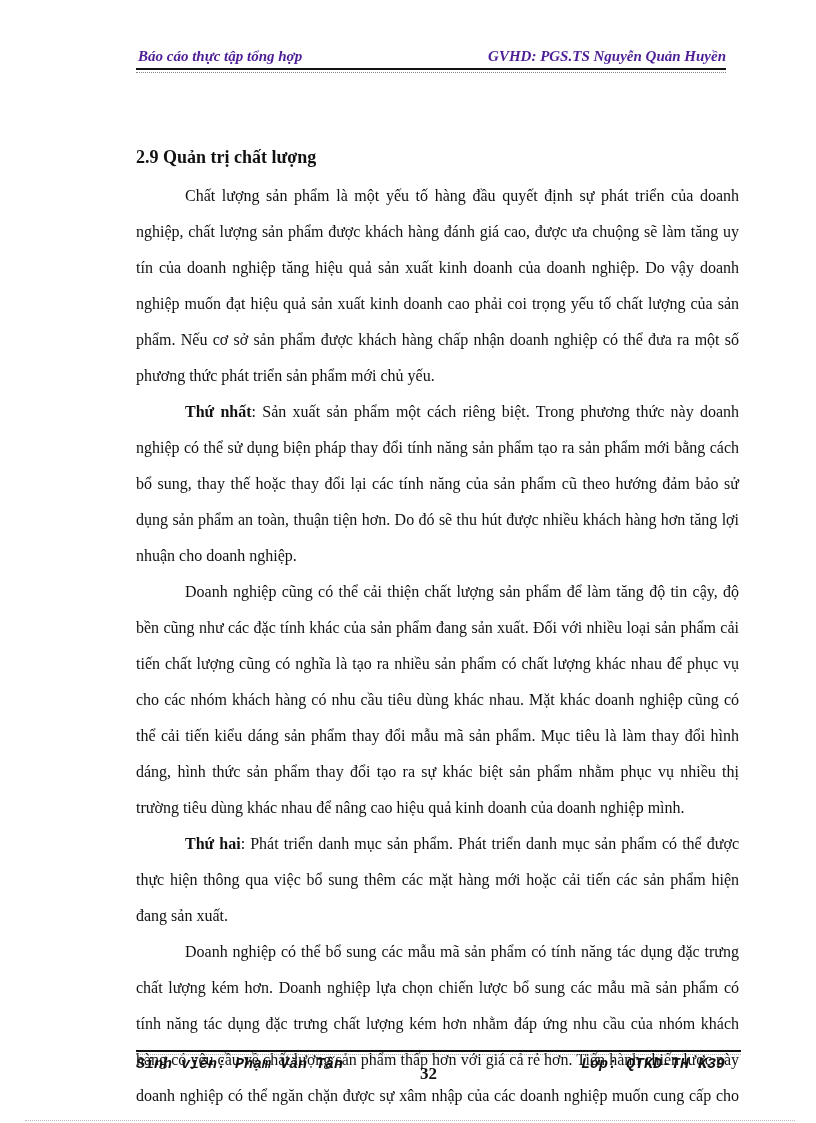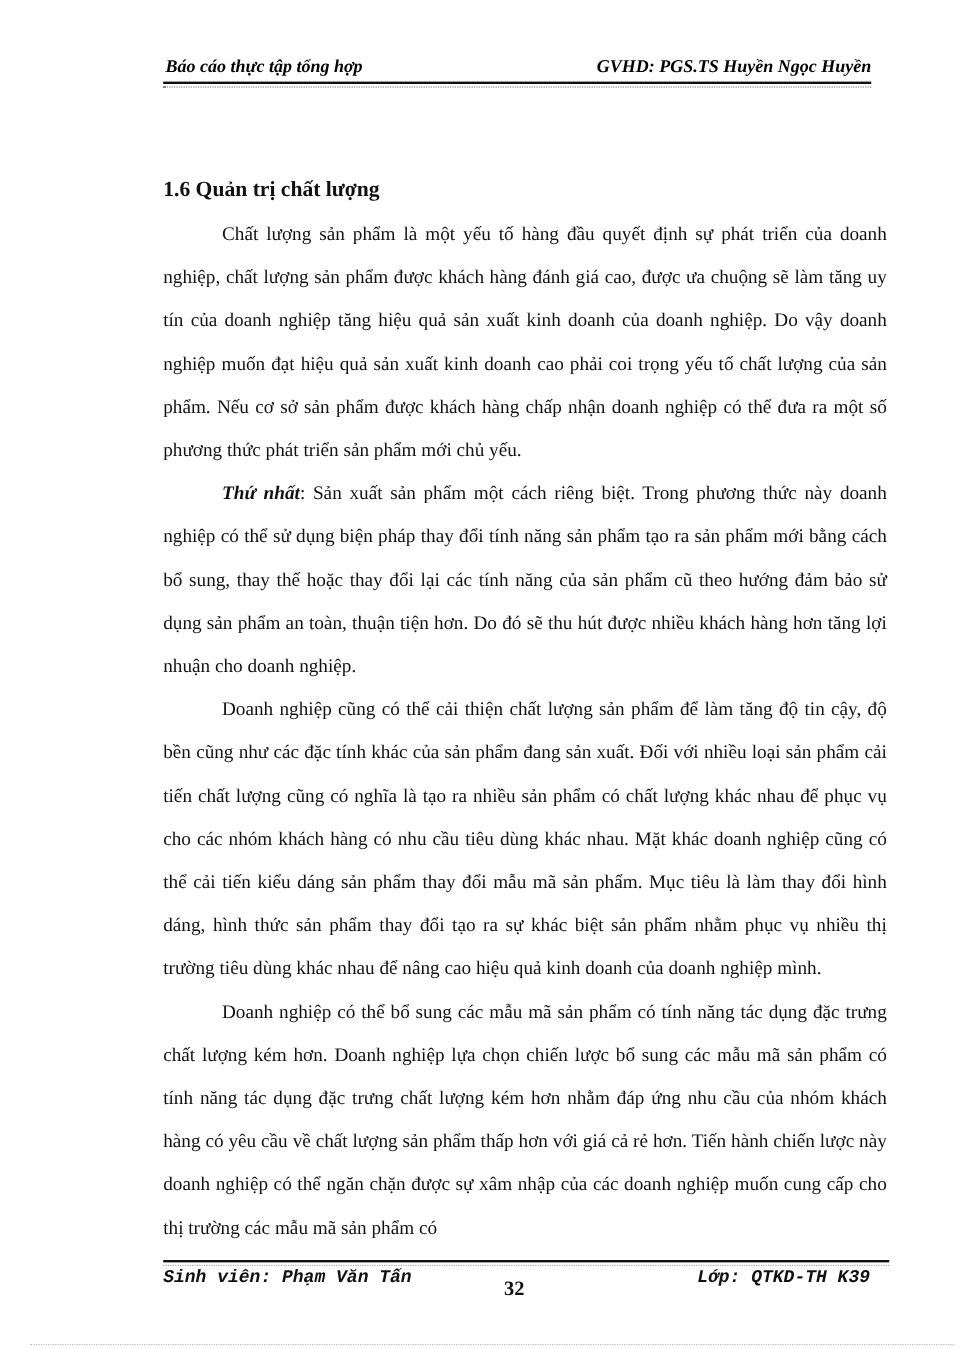--- a/index.html
+++ b/index.html
@@ -1,59 +1,62 @@
 <!DOCTYPE html>
 <html><head>
 <meta charset="utf-8">
 <style>
   html, body { margin:0; padding:0; background:#ffffff; }
   body { width:816px; height:1123px; position:relative; overflow:hidden;
          font-family:"Liberation Serif", "DejaVu Serif", serif; color:#111; }
   .header { position:absolute; left:136px; top:48px; width:590px; height:18px;
-            font-style:italic; font-weight:bold; font-size:15px; color:#000000; }
+            font-style:italic; font-weight:bold; font-size:15px; color:#4c1d95; }
   .header .left { position:absolute; left:2px; top:0; }
   .header .right { position:absolute; right:0; top:0; }
   .header-rule { position:absolute; left:136px; top:68px; width:590px; height:2px; background:#111; }
   .header-rule2 { position:absolute; left:136px; top:72px; width:590px; height:0; border-top:1px dotted #888; }
 
   .content { position:absolute; left:136px; top:143px; width:603px; }
   .heading { font-weight:bold; font-size:18px; margin:0 0 7px 0; line-height:28px; }
   .para { font-size:16px; line-height:36px; text-align:justify; margin:0; text-indent:49px; }
-  .para .lead { font-weight:bold; font-style:italic; }
+  .para .lead { font-weight:bold; }
 
   .footer-rule { position:absolute; left:136px; top:1050px; width:605px; height:2px; background:#111; }
   .footer-rule2 { position:absolute; left:136px; top:1054px; width:605px; height:0; border-top:1px dotted #aaa; }
   .footer { position:absolute; left:136px; top:1056px; width:605px; height:30px;
             font-style:italic; font-weight:bold; font-size:15px;font-family:Liberation Mono, monospace; }
   .footer .left { position:absolute; left:0; top:0; }
   .footer .right { position:absolute; right:16px; top:0; }
   .page-number { position:absolute; left:420px; top:1064px; font-size:17px; font-weight:bold; }
   .bottom-dots { position:absolute; left:25px; top:1120px; width:770px; height:0; border-top:1px dotted #bbb; }
 </style>
 </head>
 <body>
 
 <div class="header">
   <span class="left">Báo cáo thực tập tổng hợp</span>
-  <span class="right">GVHD: PGS.TS Huyền Ngọc Huyền</span>
+  <span class="right">GVHD: PGS.TS Nguyễn Quản Huyền</span>
 </div>
 <div class="header-rule"></div>
 <div class="header-rule2"></div>
 
 <div class="content">
-  <h2 class="heading">1.6 Quản trị chất lượng</h2>
+  <h2 class="heading">2.9 Quản trị chất lượng</h2>
 
   <p class="para">
     <span>Chất lượng sản phẩm là một yếu tố hàng đầu quyết định sự phát triển của doanh nghiệp, chất lượng sản phẩm được khách hàng đánh giá cao, được ưa chuộng sẽ làm tăng uy tín của doanh nghiệp tăng hiệu quả sản xuất kinh doanh của doanh nghiệp. Do vậy doanh nghiệp muốn đạt hiệu quả sản xuất kinh doanh cao phải coi trọng yếu tố chất lượng của sản phẩm. Nếu cơ sở sản phẩm được khách hàng chấp nhận doanh nghiệp có thể đưa ra một số phương thức phát triển sản phẩm mới chủ yếu.</span>
   </p>
   <p class="para">
     <span class="lead">Thứ nhất</span><span>: Sản xuất sản phẩm một cách riêng biệt. Trong phương thức này doanh nghiệp có thể sử dụng biện pháp thay đổi tính năng sản phẩm tạo ra sản phẩm mới bằng cách bổ sung, thay thế hoặc thay đổi lại các tính năng của sản phẩm cũ theo hướng đảm bảo sử dụng sản phẩm an toàn, thuận tiện hơn. Do đó sẽ thu hút được nhiều khách hàng hơn tăng lợi nhuận cho doanh nghiệp.</span>
   </p>
   <p class="para">
     <span>Doanh nghiệp cũng có thể cải thiện chất lượng sản phẩm để làm tăng độ tin cậy, độ bền cũng như các đặc tính khác của sản phẩm đang sản xuất. Đối với nhiều loại sản phẩm cải tiến chất lượng cũng có nghĩa là tạo ra nhiều sản phẩm có chất lượng khác nhau để phục vụ cho các nhóm khách hàng có nhu cầu tiêu dùng khác nhau. Mặt khác doanh nghiệp cũng có thể cải tiến kiểu dáng sản phẩm thay đổi mẫu mã sản phẩm. Mục tiêu là làm thay đổi hình dáng, hình thức sản phẩm thay đổi tạo ra sự khác biệt sản phẩm nhằm phục vụ nhiều thị trường tiêu dùng khác nhau để nâng cao hiệu quả kinh doanh của doanh nghiệp mình.</span>
+  </p>
+  <p class="para">
+    <span class="lead">Thứ hai</span><span>: Phát triển danh mục sản phẩm. Phát triển danh mục sản phẩm có thể được thực hiện thông qua việc bổ sung thêm các mặt hàng mới hoặc cải tiến các sản phẩm hiện đang sản xuất.</span>
   </p>
   <p class="para">
     <span>Doanh nghiệp có thể bổ sung các mẫu mã sản phẩm có tính năng tác dụng đặc trưng chất lượng kém hơn. Doanh nghiệp lựa chọn chiến lược bổ sung các mẫu mã sản phẩm có tính năng tác dụng đặc trưng chất lượng kém hơn nhằm đáp ứng nhu cầu của nhóm khách hàng có yêu cầu về chất lượng sản phẩm thấp hơn với giá cả rẻ hơn. Tiến hành chiến lược này doanh nghiệp có thể ngăn chặn được sự xâm nhập của các doanh nghiệp muốn cung cấp cho thị trường các mẫu mã sản phẩm có</span>
   </p>
 </div>
 
 <div class="footer-rule"></div>
 <div class="footer-rule2"></div>
 <div class="footer">
   <span class="left">Sinh viên: Phạm Văn Tấn</span>

